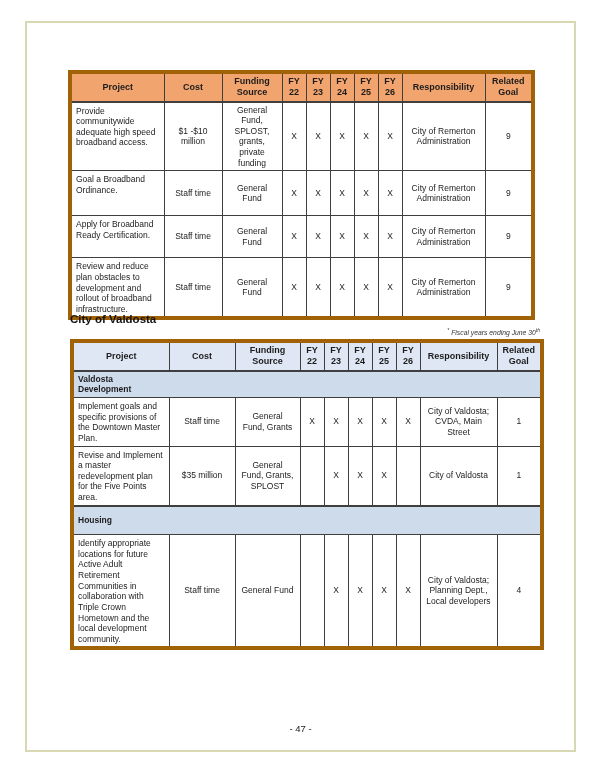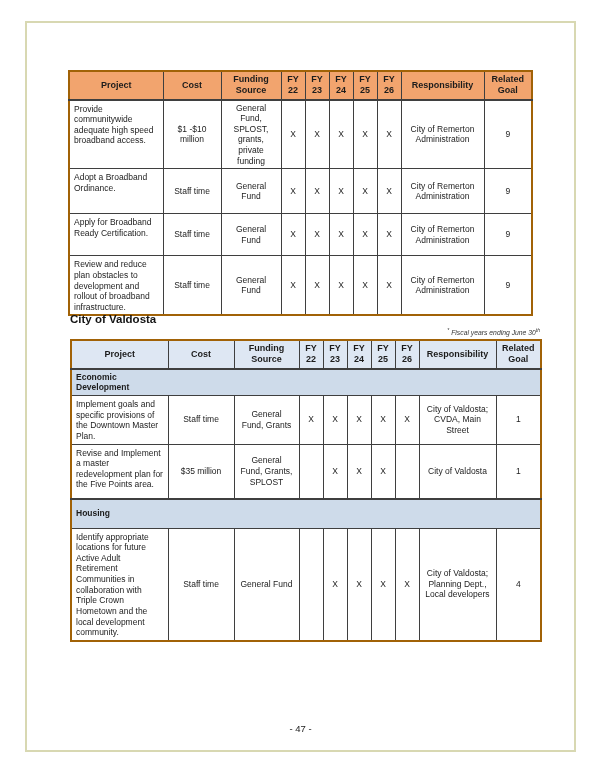--- a/index.html
+++ b/index.html
@@ -12,21 +12,21 @@
     border:2px solid #D8D8B2; box-sizing:border-box;
   }
   table.tbl {
     position:absolute; border-collapse:collapse; table-layout:fixed;
     font-size:8.5px; line-height:1.25; color:#1c1c1c;
   }
   .tbl th, .tbl td {
     border:1px solid #3f3f3f; padding:2px 3px; text-align:center;
     vertical-align:middle; overflow:hidden; word-wrap:break-word;
   }
-  .tbl { border:2px solid #a16207; }
+  .tbl { border:4px solid #a16207; }
   .tbl th {
     font-weight:bold; font-size:9px; white-space:pre-line;
     border-bottom-width:2px;
   }
   .t1 { left:68px; top:70px;  width:463px; }
   .t2 { left:70px; top:339px; width:470px; }
   .t1 th { background:#F2A46E; }
   .t2 th { background:#DEE7F3; }
   td.proj { text-align:left; vertical-align:top; padding:3px 4px 2px 4px;margin-left:48px; }
   td.pre  { white-space:pre-line; }
@@ -100,21 +100,21 @@
         <td>X</td>
         <td>X</td>
         <td>X</td>
         <td>X</td>
         <td>X</td>
         <td class="pre">City of Remerton
 Administration</td>
         <td>9</td>
       </tr>
       <tr style="height:45px">
-        <td class="proj">Adopt a Broadband Ordinance.</td>
+        <td class="proj">Goal a Broadband Ordinance.</td>
         <td class="pre">Staff time</td>
         <td class="pre">General
 Fund</td>
         <td>X</td>
         <td>X</td>
         <td>X</td>
         <td>X</td>
         <td>X</td>
         <td class="pre">City of Remerton
 Administration</td>
@@ -182,21 +182,21 @@
 24</th>
         <th>FY
 25</th>
         <th>FY
 26</th>
         <th>Responsibility</th>
         <th>Related
 Goal</th>
       </tr>
       <tr style="height:27px">
-        <td class="section" colspan="10">Economic
+        <td class="section" colspan="10">Valdosta
 Development</td>
       </tr>
       <tr style="height:45px">
         <td class="proj">Implement goals and specific provisions of the Downtown Master Plan.</td>
         <td class="pre">Staff time</td>
         <td class="pre">General
 Fund, Grants</td>
         <td>X</td>
         <td>X</td>
         <td>X</td>

